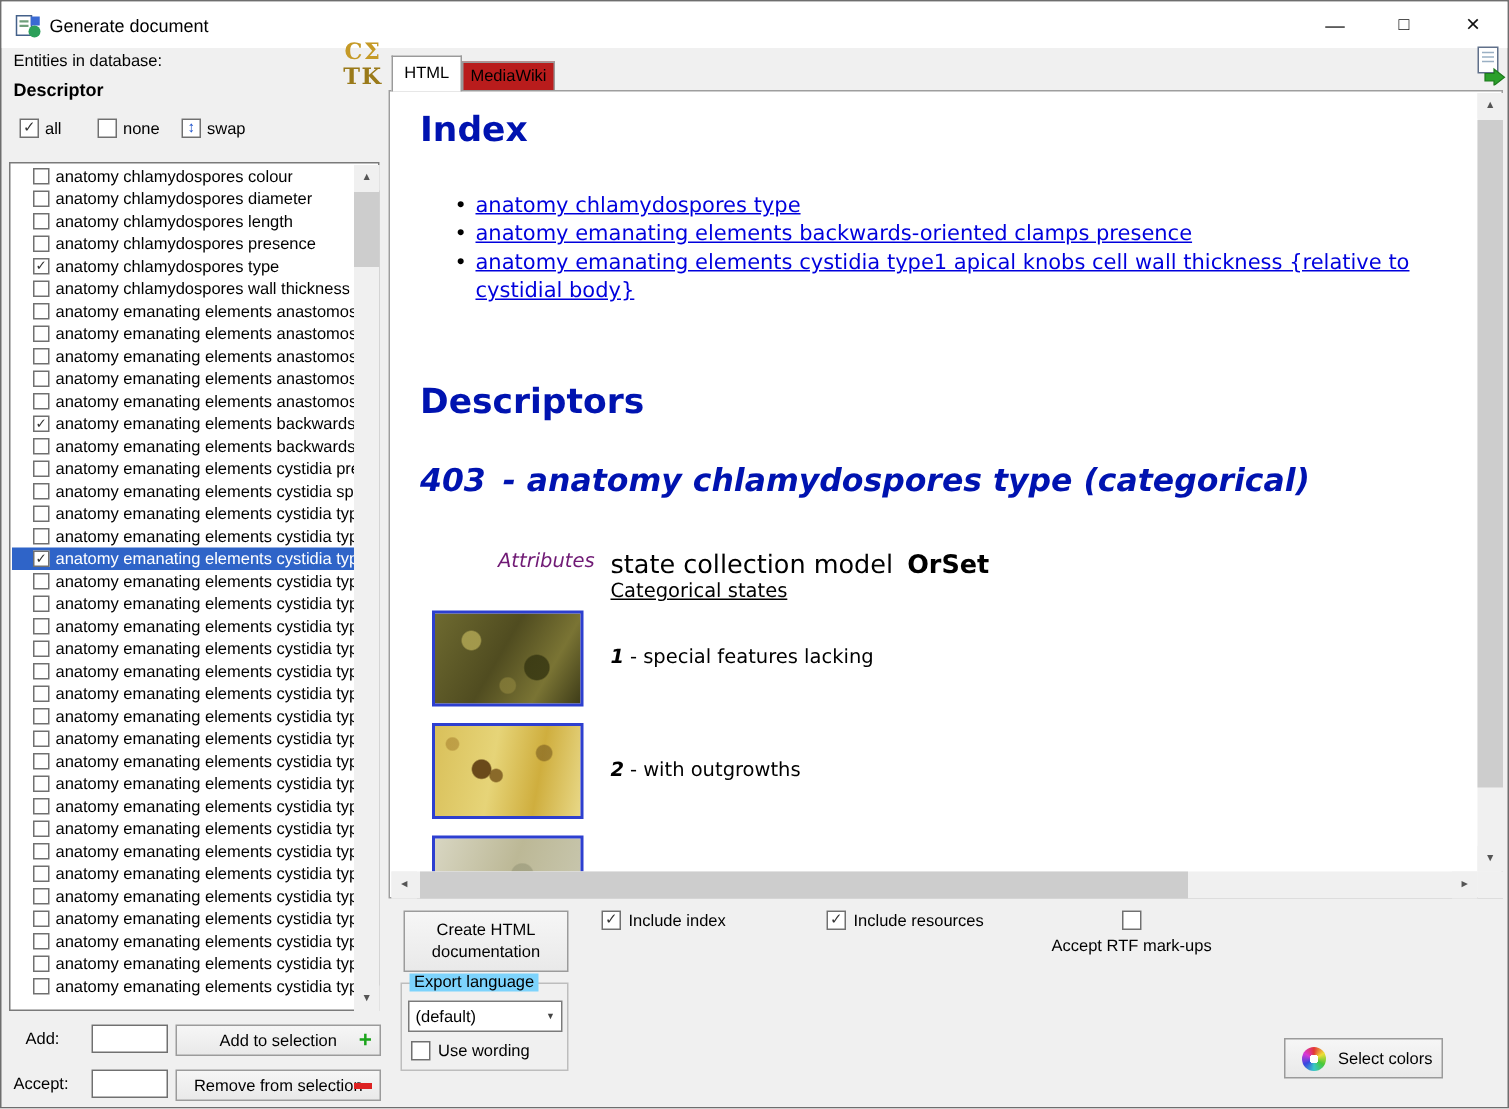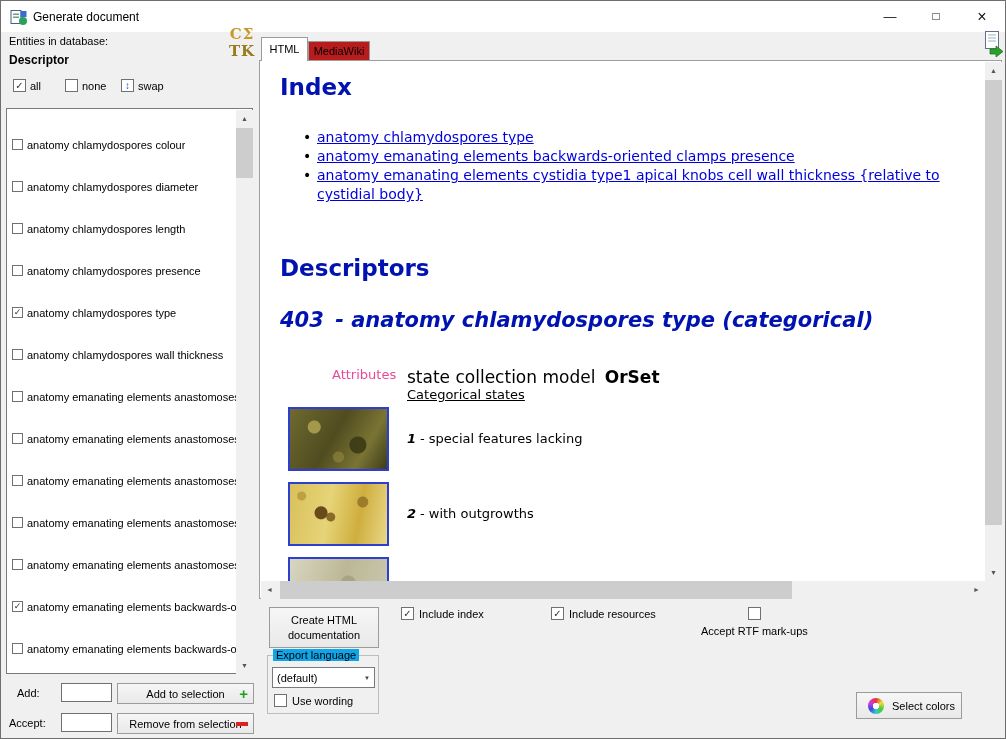--- a/index.html
+++ b/index.html
@@ -31,22 +31,22 @@
   #filter-all { left:12px; top:78px; } #filter-none { left:64px; top:78px; } #filter-swap { left:120px; top:78px; }
 
   .cb { display:inline-block; width:13px; height:13px; background:#fff; border:1px solid #707070;
         font-size:10px; line-height:11px; text-align:center; color:#333; flex:0 0 auto; }
   .cb.small { width:11px; height:11px; font-size:9px; line-height:9px; }
   .swap-box { display:inline-block; width:13px; height:13px; background:#fff; border:1px solid #707070;
         font-size:10px; line-height:11px; text-align:center; color:#2255cc; }
 
   #entity-list-box { left:5px; top:107px; width:247px; height:566px; background:#fff; border:1px solid #7a7a7a; }
   #entity-rows { position:absolute; left:1px; top:1px; width:228px; height:562px; overflow:hidden; }
-  .list-row { height:15px; display:flex; align-items:center; padding-left:4px; font-size:11px;
-              white-space:nowrap; overflow:hidden; color:#000;margin-top:27px; }
+  .list-row { height:15px; display:flex; align-items:center; padding-left:14px; font-size:11px;
+              white-space:nowrap; overflow:hidden; color:#000; }
   .list-row .cb { margin-right:4px; }
   .list-row.selected { background:var(--selection-blue,#2f64c8); color:#fff; }
   .row-label { overflow:hidden; white-space:nowrap; }
 
   #list-scrollbar { position:absolute; left:229px; top:1px; width:17px; height:564px; background:#f0f0f0; }
   .sb-btn { position:absolute; left:0; width:17px; height:17px; font-size:7px; color:#555;
             text-align:center; line-height:17px; background:#f0f0f0; }
   #list-sb-up { top:0; } #list-sb-down { bottom:0; }
   #list-sb-thumb { position:absolute; left:0; top:18px; width:17px; height:50px; background:#cdcdcd; }
 
@@ -82,21 +82,21 @@
 
   #index-list { position:absolute; left:42px; top:66px; width:648px; }
   .index-item { display:flex; align-items:flex-start; font-size:14px; line-height:19px; }
   .index-item .bullet { width:14px; flex:0 0 14px; color:#000; font-size:14px; }
   .index-link { color:var(--link-blue,#0000dd); text-decoration:underline; max-width:630px; }
 
   #doc-descriptor-title { position:absolute; left:19px; top:246px; font-size:21px; font-weight:bold;
                           font-style:italic; color:var(--heading-blue,#0013b0); }
   #doc-descriptor-title .dt-rest { margin-left:4px; }
 
-  #doc-attributes-label { position:absolute; left:71px; top:305px; font-size:13px; color:#ec4899; }
+  #doc-attributes-label { position:absolute; left:71px; top:305px; font-size:13px; font-style:italic; color:#701a75; }
   #doc-state-model { position:absolute; left:146px; top:305px; font-size:17px; color:#000; }
   #doc-state-model .bold { font-weight:bold; margin-left:4px; }
   #doc-categorical { position:absolute; left:146px; top:325px; font-size:13px; color:#000; text-decoration:underline; }
 
   .state-img { position:absolute; left:27px; width:101px; height:64px; border:2px solid var(--state-image-border,#2d3fd0); }
   #state-img-1 { top:345px;
     background:
       radial-gradient(circle at 25% 30%, rgba(170,160,80,.9) 0 6px, transparent 7px),
       radial-gradient(circle at 70% 60%, rgba(55,55,18,.85) 0 8px, transparent 9px),
       radial-gradient(circle at 50% 80%, rgba(140,130,60,.7) 0 5px, transparent 6px),
@@ -128,21 +128,21 @@
   #pane-corner { position:absolute; left:725px; top:520px; width:17px; height:18px; background:#f0f0f0; }
 
   
   #create-btn { left:268px; top:606px; width:110px; height:41px; text-align:center; line-height:15px; padding:2px 6px; }
   .cb-group { position:absolute; display:flex; align-items:center; gap:5px; font-size:11px; color:#000; }
   #cb-include-index { left:400px; top:606px; }
   #cb-include-resources { left:550px; top:606px; }
   #cb-accept-rtf { left:700px; top:606px;flex-direction:column; }
 
   #lang-group { position:absolute; left:266px; top:654px; width:112px; height:59px; border:1px solid #bdbdbd; }
-  .group-caption { position:absolute; top:-7px; left:5px; background:#0ea5e9; padding:0 3px; font-size:11px; color:#000; }
+  .group-caption { position:absolute; top:-7px; left:5px; background:#7dd3fc; padding:0 3px; font-size:11px; color:#000; }
   #lang-combo { position:absolute; left:4px; top:11px; width:103px; height:21px; background:#fff;
                 border:1px solid #7a7a7a; font-size:11px; display:flex; align-items:center; padding-left:4px; }
   #lang-arrow { position:absolute; right:4px; top:7px; font-size:6px; color:#444; }
   #use-wording { position:absolute; left:6px; top:38px; display:flex; align-items:center; gap:5px; font-size:11px; }
 
   #select-colors-btn { left:855px; top:691px; width:106px; height:27px; justify-content:flex-start; padding-left:11px; gap:8px; }
   #color-wheel { width:16px; height:16px; border-radius:50%; flex:0 0 16px;
     background: radial-gradient(circle,#ffffff 0 3px, rgba(255,255,255,0) 3px),
                 conic-gradient(#e33636,#eede36,#48c838,#38c8c8,#3848e0,#d838d8,#e33636); }
 </style>

